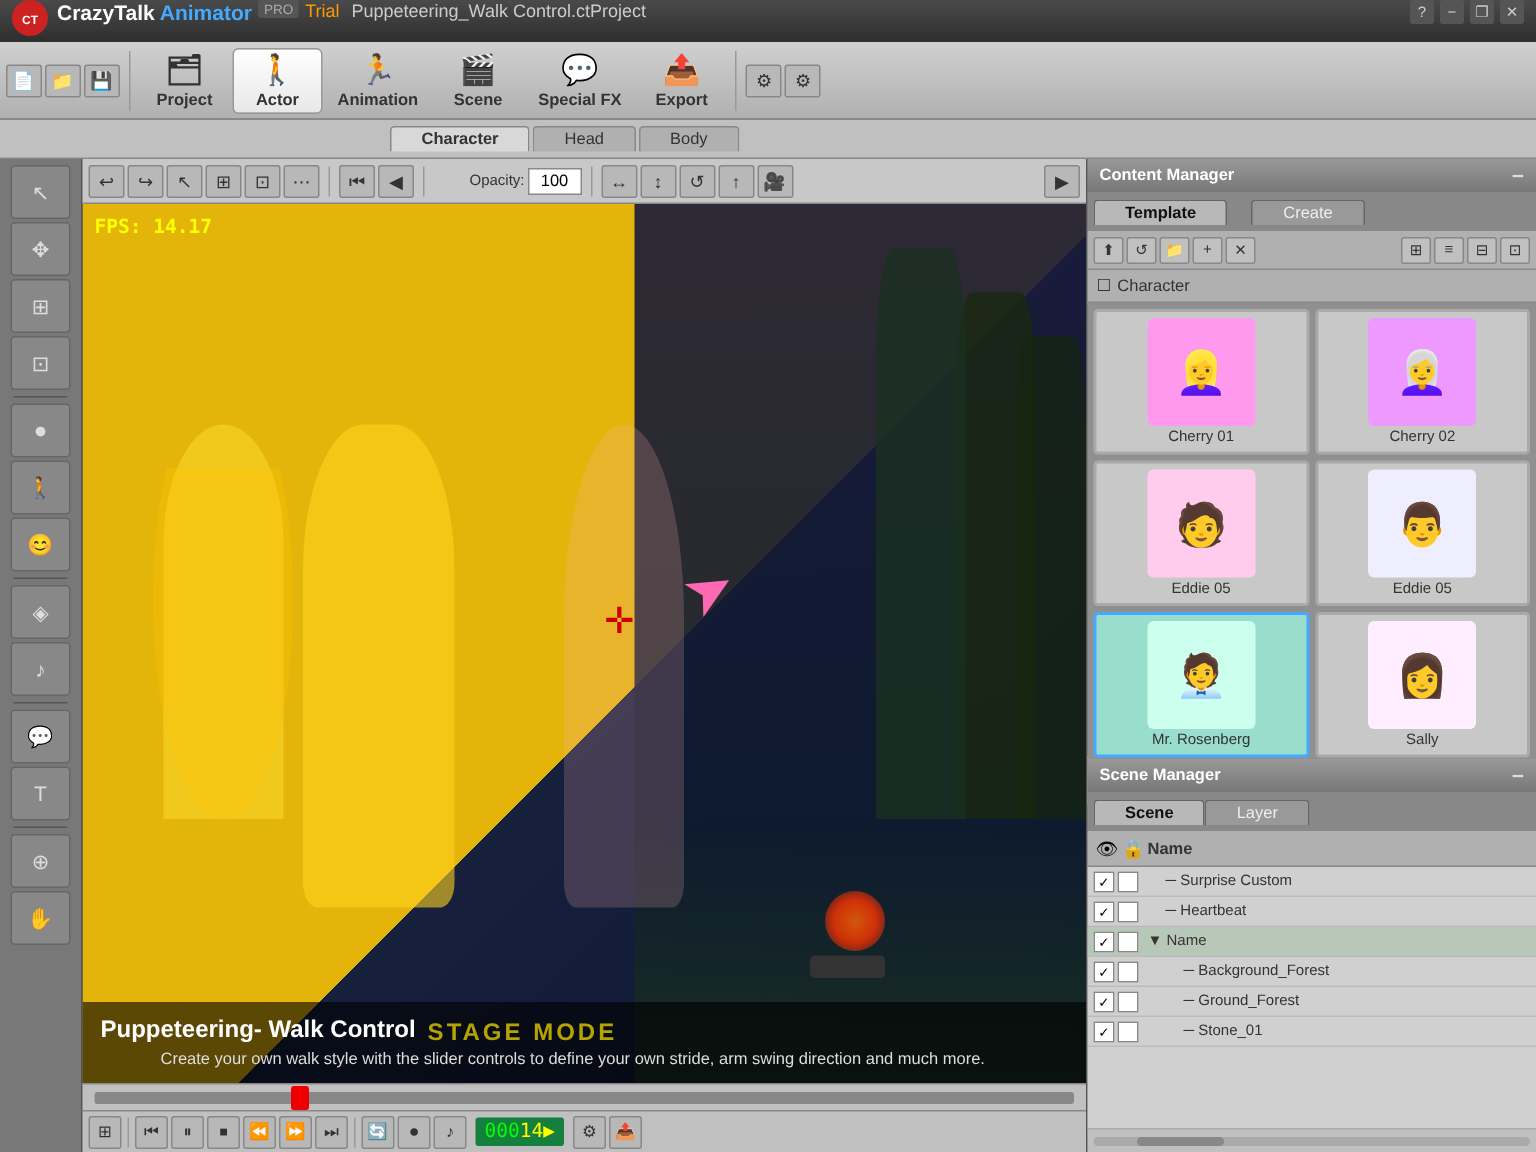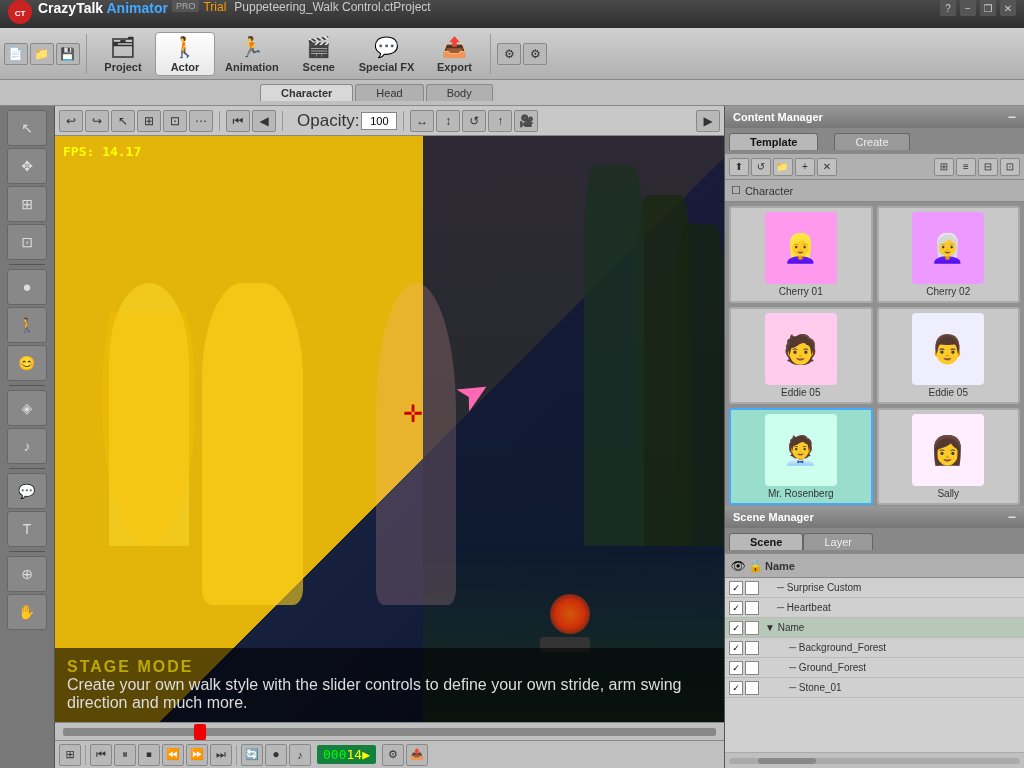--- a/index.html
+++ b/index.html
@@ -127,21 +127,21 @@
       gap: 2px;
       border-bottom: 1px solid #888;
     }
     .anim-btn {
       width: 24px; height: 22px;
       background: #b8b8b8; border: 1px solid #888;
       border-radius: 2px; cursor: pointer;
       display: flex; align-items: center; justify-content: center;
       font-size: 12px; color: #333;
     }
-    .opacity-label { font-size: 17px; color: #333; margin-left: 8px; }
+    .opacity-label { font-size: 10px; color: #333; margin-left: 24px; }
     .opacity-input {
       width: 36px; height: 18px; border: 1px solid #888;
       background: white; font-size: 11px; text-align: center;
     }
 
     
     #canvas {
       flex: 1;
       position: relative;
       background: #444;
@@ -153,21 +153,21 @@
       color: yellow; font-size: 13px; font-weight: bold;
       font-family: monospace;
     }
     .info-overlay {
       position: absolute;
       bottom: 0; left: 0; right: 0;
       background: rgba(0,0,0,0.6);
       color: white; padding: 10px 12px;
     }
     .info-title { font-size: 16px; font-weight: bold; margin-bottom: 4px; }
-    .info-desc { font-size: 16px; color: #ddd; }
+    .info-desc { font-size: 11px; color: #ddd; margin-left: 40px; }
 
     
     #playback-bar {
       height: 28px;
       background: #c0c0c0;
       border-top: 1px solid #888;
       display: flex;
       align-items: center;
       padding: 0 4px;
       gap: 2px;
@@ -457,20 +457,21 @@
 
       <div style="position:absolute;bottom:15%;right:20%;width:40px;height:40px;background:radial-gradient(circle,#ff6600,#ff3300,transparent);border-radius:50%;opacity:0.8;"></div>
       <div style="position:absolute;bottom:12%;right:20%;width:50px;height:15px;background:#333;border-radius:3px;"></div>
 
       <div class="crosshair">✛</div>
 
       <div class="fps-counter">FPS: 14.17</div>
 
       <div class="info-overlay">
         <div style="display:flex;align-items:center;gap:8px;">
+          <div class="info-title">Puppeteering- Walk Control</div>
           <div style="color:rgba(200,180,0,0.9);font-size:16px;font-weight:bold;letter-spacing:2px;">STAGE MODE</div>
         </div>
         <div class="info-desc">Create your own walk style with the slider controls to define your own stride, arm swing direction and much more.</div>
       </div>
     </div>
 
     <div id="timeline-bar">
       <div id="timeline-track">
         <div id="timeline-thumb"></div>
       </div>

